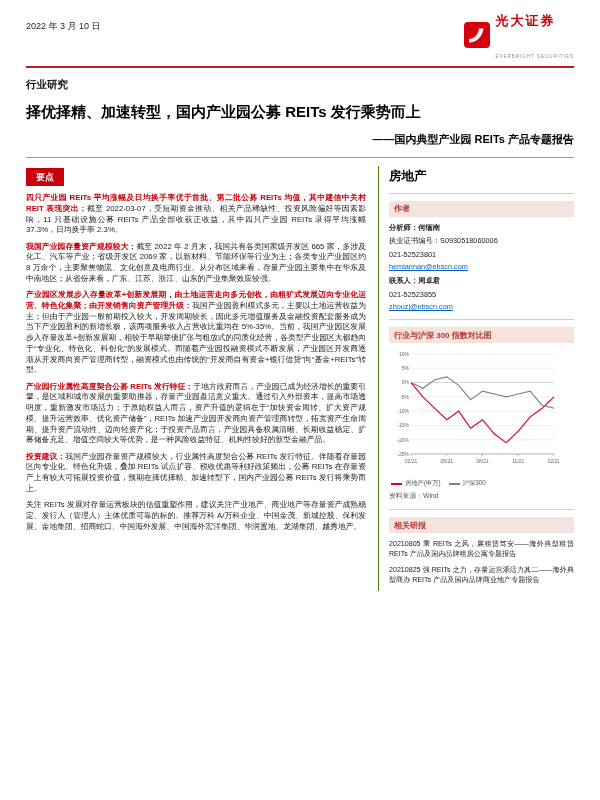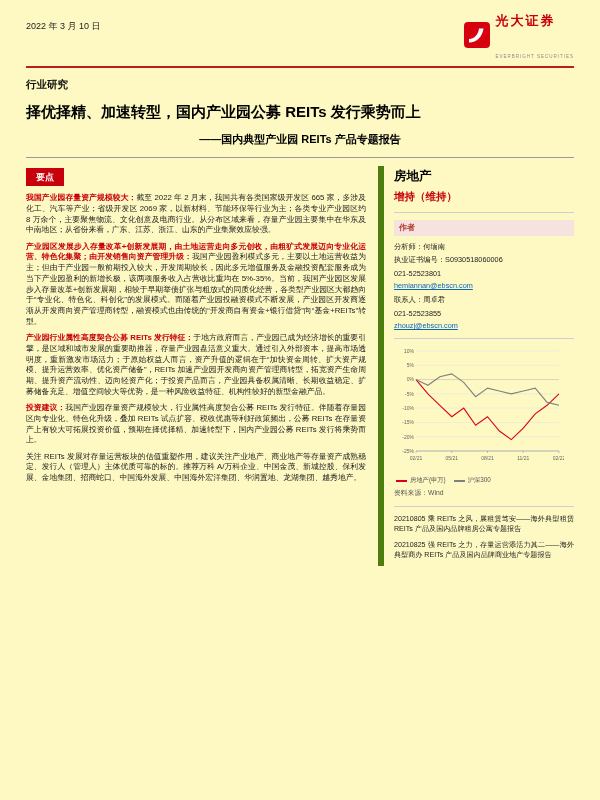--- a/index.html
+++ b/index.html
@@ -1,50 +1,50 @@
 <!DOCTYPE html>
 <html><head>
 <meta charset="utf-8">
 <style>
   * { margin:0; padding:0; box-sizing:border-box; }
   html,body { background:#e8e8e8; }
   body { font-family:"Liberation Sans", sans-serif; }
-  .page { width:600px; height:800px; background:#fef9c3; margin:0 auto; padding:14px 26px 10px 26px; overflow:hidden; position:relative; }
+  .page { width:600px; height:800px; background:#ffffff; margin:0 auto; padding:14px 26px 10px 26px; overflow:hidden; position:relative; }
 
   
   .hdr { display:flex; justify-content:space-between; align-items:flex-start; }
   .hdr-date { font-size:9px; color:#222; padding-top:6px; }
   .brand { display:flex; align-items:center; gap:6px; }
   .brand-texts { display:flex; flex-direction:column; line-height:1.1;gap:27px; }
   .brand-cn { font-size:13px; font-weight:bold; color:#c7000b; letter-spacing:2px; }
   .brand-en { font-size:4.5px; color:#8a8a8a; letter-spacing:1px; }
   .red-rule { height:2px; background:#b8201f; margin-top:6px; }
 
   .category { font-size:10.5px; font-weight:bold; color:#111; margin-top:10px; }
   .title { font-size:15px; font-weight:bold; color:#000; margin-top:10px; line-height:1.3; }
-  .subtitle { font-size:11px; font-weight:bold; color:#000; text-align:center; margin-top:10px; }
+  .subtitle { font-size:11px; font-weight:bold; color:#000; text-align:right; margin-top:10px; }
   .hairline { height:1px; background:#9a9a9a; margin-top:10px; }
 
   
   .cols { display:flex; margin-top:8px; }
   .main { width:352px; padding-right:12px; }
-  .sidebar { flex:1; border-left:6px solid #4d7c0f; padding-left:10px; }
+  .sidebar { flex:1; border-left:1px solid #4d7c0f; padding-left:10px; }
 
   .keypoints-tab { display:inline-block; background:#c7000b; color:#fff; font-size:9px; font-weight:bold; padding:2.5px 10px; margin-bottom:7px; }
 
   .para { font-size:7.8px; line-height:1.38; text-align:justify; color:#1c1c1c; margin-bottom:5.5px; }
   .lead { color:#c7000b; font-weight:bold; }
 
   
   .industry { font-size:12.5px; font-weight:bold; color:#000; margin-top:2px; }
   .rating { font-size:10.5px; font-weight:bold; color:#c7000b; margin-top:5px; }
   .sb-sep { border:none; border-top:1px solid #cfcfcf; margin:8px 0 7px 0; }
   .sb-header { background:#f6e2de; color:#b23a30; font-size:8px; font-weight:bold; padding:2.5px 5px; margin-bottom:6px; }
   .sb-line { font-size:7.3px; color:#222; margin-bottom:3.5px; }
-  .sb-line.bold { font-weight:normal; }
+  .sb-line.bold { font-weight:bold; }
   .sb-link { display:block; font-size:7.3px; color:#0563c1; text-decoration:underline; margin-bottom:5px; cursor:pointer; }
   .chart-wrap { margin:2px 0 2px 0; }
   #chart-legend { display:flex; gap:8px; font-size:6.3px; color:#555; margin:2px 0 3px 2px; align-items:center; }
   .lg-swatch { display:inline-block; width:11px; height:2px; margin-right:3px; vertical-align:middle; }
   .source { font-size:6.8px; color:#555; margin-bottom:2px; }
   .report { font-size:7.1px; line-height:1.42; text-align:justify; color:#222; margin-bottom:6px; }
 </style>
 </head>
 <body>
 
@@ -69,42 +69,43 @@
 
   <div class="category">行业研究</div>
   <div class="title">择优择精、加速转型，国内产业园公募 REITs 发行乘势而上</div>
   <div class="subtitle">——国内典型产业园 REITs 产品专题报告</div>
   <div class="hairline"></div>
 
   <div class="cols">
     <div class="main">
       <span class="keypoints-tab">要点</span>
 
+      <p class="para"><span class="lead">四只产业园 REITs 平均涨幅及日均换手率优于首批、第二批公募 REITs 均值，其中建信中关村 REIT 表现突出：</span><span>截至 2022-03-07，受短期资金推动、相关产品稀缺性、投资风险偏好等因素影响，11 只基础设施公募 REITs 产品全部收获正收益，其中四只产业园 REITs 录得平均涨幅 37.3%，日均换手率 2.3%。</span></p>
       <p class="para"><span class="lead">我国产业园存量资产规模较大：</span><span>截至 2022 年 2 月末，我国共有各类国家级开发区 665 家，多涉及化工、汽车等产业；省级开发区 2069 家，以新材料、节能环保等行业为主；各类专业产业园区约 8 万余个，主要聚焦物流、文化创意及电商行业。从分布区域来看，存量产业园主要集中在华东及中南地区；从省份来看，广东、江苏、浙江、山东的产业集聚效应较强。</span></p>
       <p class="para"><span class="lead">产业园区发展步入存量改革+创新发展期，由土地运营走向多元创收，由粗犷式发展迈向专业化运营、特色化集聚；由开发销售向资产管理升级：</span><span>我国产业园盈利模式多元，主要以土地运营收益为主；但由于产业园一般前期投入较大，开发周期较长，因此多元增值服务及金融投资配套服务成为当下产业园盈利的新增长极，该两项服务收入占营收比重均在 5%-35%。当前，我国产业园区发展步入存量改革+创新发展期，相较于早期举债扩张与粗放式的同质化经营，各类型产业园区大都趋向于“专业化、特色化、科创化”的发展模式。而随着产业园投融资模式不断发展，产业园区开发商逐渐从开发商向资产管理商转型，融资模式也由传统的“开发商自有资金+银行借贷”向“基金+REITs”转型。</span></p>
       <p class="para"><span class="lead">产业园行业属性高度契合公募 REITs 发行特征：</span><span>于地方政府而言，产业园已成为经济增长的重要引擎，是区域和城市发展的重要助推器，存量产业园盘活意义重大。通过引入外部资本，提高市场透明度，重新激发市场活力；于原始权益人而言，资产升值的逻辑在于“加快资金周转、扩大资产规模、提升运营效率、优化资产储备”，REITs 加速产业园开发商向资产管理商转型，拓宽资产生命周期、提升资产流动性、迈向轻资产化；于投资产品而言，产业园具备权属清晰、长期收益稳定、扩募储备充足、增值空间较大等优势，是一种风险收益特征、机构性较好的新型金融产品。</span></p>
       <p class="para"><span class="lead">投资建议：</span><span>我国产业园存量资产规模较大，行业属性高度契合公募 REITs 发行特征。伴随着存量园区向专业化、特色化升级，叠加 REITs 试点扩容、税收优惠等利好政策频出，公募 REITs 在存量资产上有较大可拓展投资价值，预期在择优择精、加速转型下，国内产业园公募 REITs 发行将乘势而上。</span></p>
       <p class="para"><span class="lead"></span><span>关注 REITs 发展对存量运营板块的估值重塑作用，建议关注产业地产、商业地产等存量资产成熟稳定、发行人（管理人）主体优质可靠的标的。推荐万科 A/万科企业、中国金茂、新城控股、保利发展、金地集团、招商蛇口、中国海外发展、中国海外宏洋集团、华润置地、龙湖集团、越秀地产。</span></p>
     </div>
 
     <aside class="sidebar">
       <div class="industry">房地产</div>
-      <div class="rating">增持（维持）</div>
       <hr class="sb-sep">
 
       <div class="sb-header">作者</div>
       <div class="sb-line bold">分析师：何缅南</div>
       <div class="sb-line">执业证书编号：S0930518060006</div>
       <div class="sb-line">021-52523801</div>
       <a class="sb-link">hemiannan@ebscn.com</a>
       <div class="sb-line bold">联系人：周卓君</div>
       <div class="sb-line">021-52523855</div>
       <a class="sb-link">zhouzj@ebscn.com</a>
       <hr class="sb-sep">
 
+      <div class="sb-header">行业与沪深 300 指数对比图</div>
       <div class="chart-wrap">
         <svg id="chart-svg" width="170" height="124" viewBox="0 0 170 124">
             <line x1="22" y1="5" x2="165" y2="5" stroke="#e3e3e3" stroke-width="0.6"></line>
             <text x="20" y="6.8" text-anchor="end" font-size="5" fill="#666">10%</text>
             <line x1="22" y1="19.285714285714285" x2="165" y2="19.285714285714285" stroke="#e3e3e3" stroke-width="0.6"></line>
             <text x="20" y="21.085714285714285" text-anchor="end" font-size="5" fill="#666">5%</text>
             <line x1="22" y1="33.57142857142857" x2="165" y2="33.57142857142857" stroke="#bbbbbb" stroke-width="0.6"></line>
             <text x="20" y="35.37142857142857" text-anchor="end" font-size="5" fill="#666">0%</text>
             <line x1="22" y1="47.857142857142854" x2="165" y2="47.857142857142854" stroke="#e3e3e3" stroke-width="0.6"></line>
             <text x="20" y="49.65714285714285" text-anchor="end" font-size="5" fill="#666">-5%</text>
@@ -131,18 +132,19 @@
             <polyline points="22.0,33.6 33.9,39.3 45.8,30.7 57.8,27.9 69.7,36.4 81.6,50.7 93.5,42.1 105.4,45.0 117.3,47.9 129.3,45.0 141.2,42.1 153.1,56.4 165.0,59.3" fill="none" stroke="#808080" stroke-width="1.1"></polyline>
           </svg>
         <div id="chart-legend">
             <span><span class="lg-swatch" style="background: rgb(217, 0, 27);"></span>房地产(申万)</span>
             <span><span class="lg-swatch" style="background: rgb(128, 128, 128);"></span>沪深300</span>
           </div>
       </div>
       <div class="source">资料来源：Wind</div>
       <hr class="sb-sep">
 
+      <div class="sb-header">相关研报</div>
       <p class="report">20210805 乘 REITs 之风，展租赁笃安——海外典型租赁 REITs 产品及国内品牌租房公寓专题报告</p>
       <p class="report">20210825 强 REITs 之力，存量运营添活力其二——海外典型商办 REITs 产品及国内品牌商业地产专题报告</p>
     </aside>
   </div>
 
 </div>
 
 </body></html>

